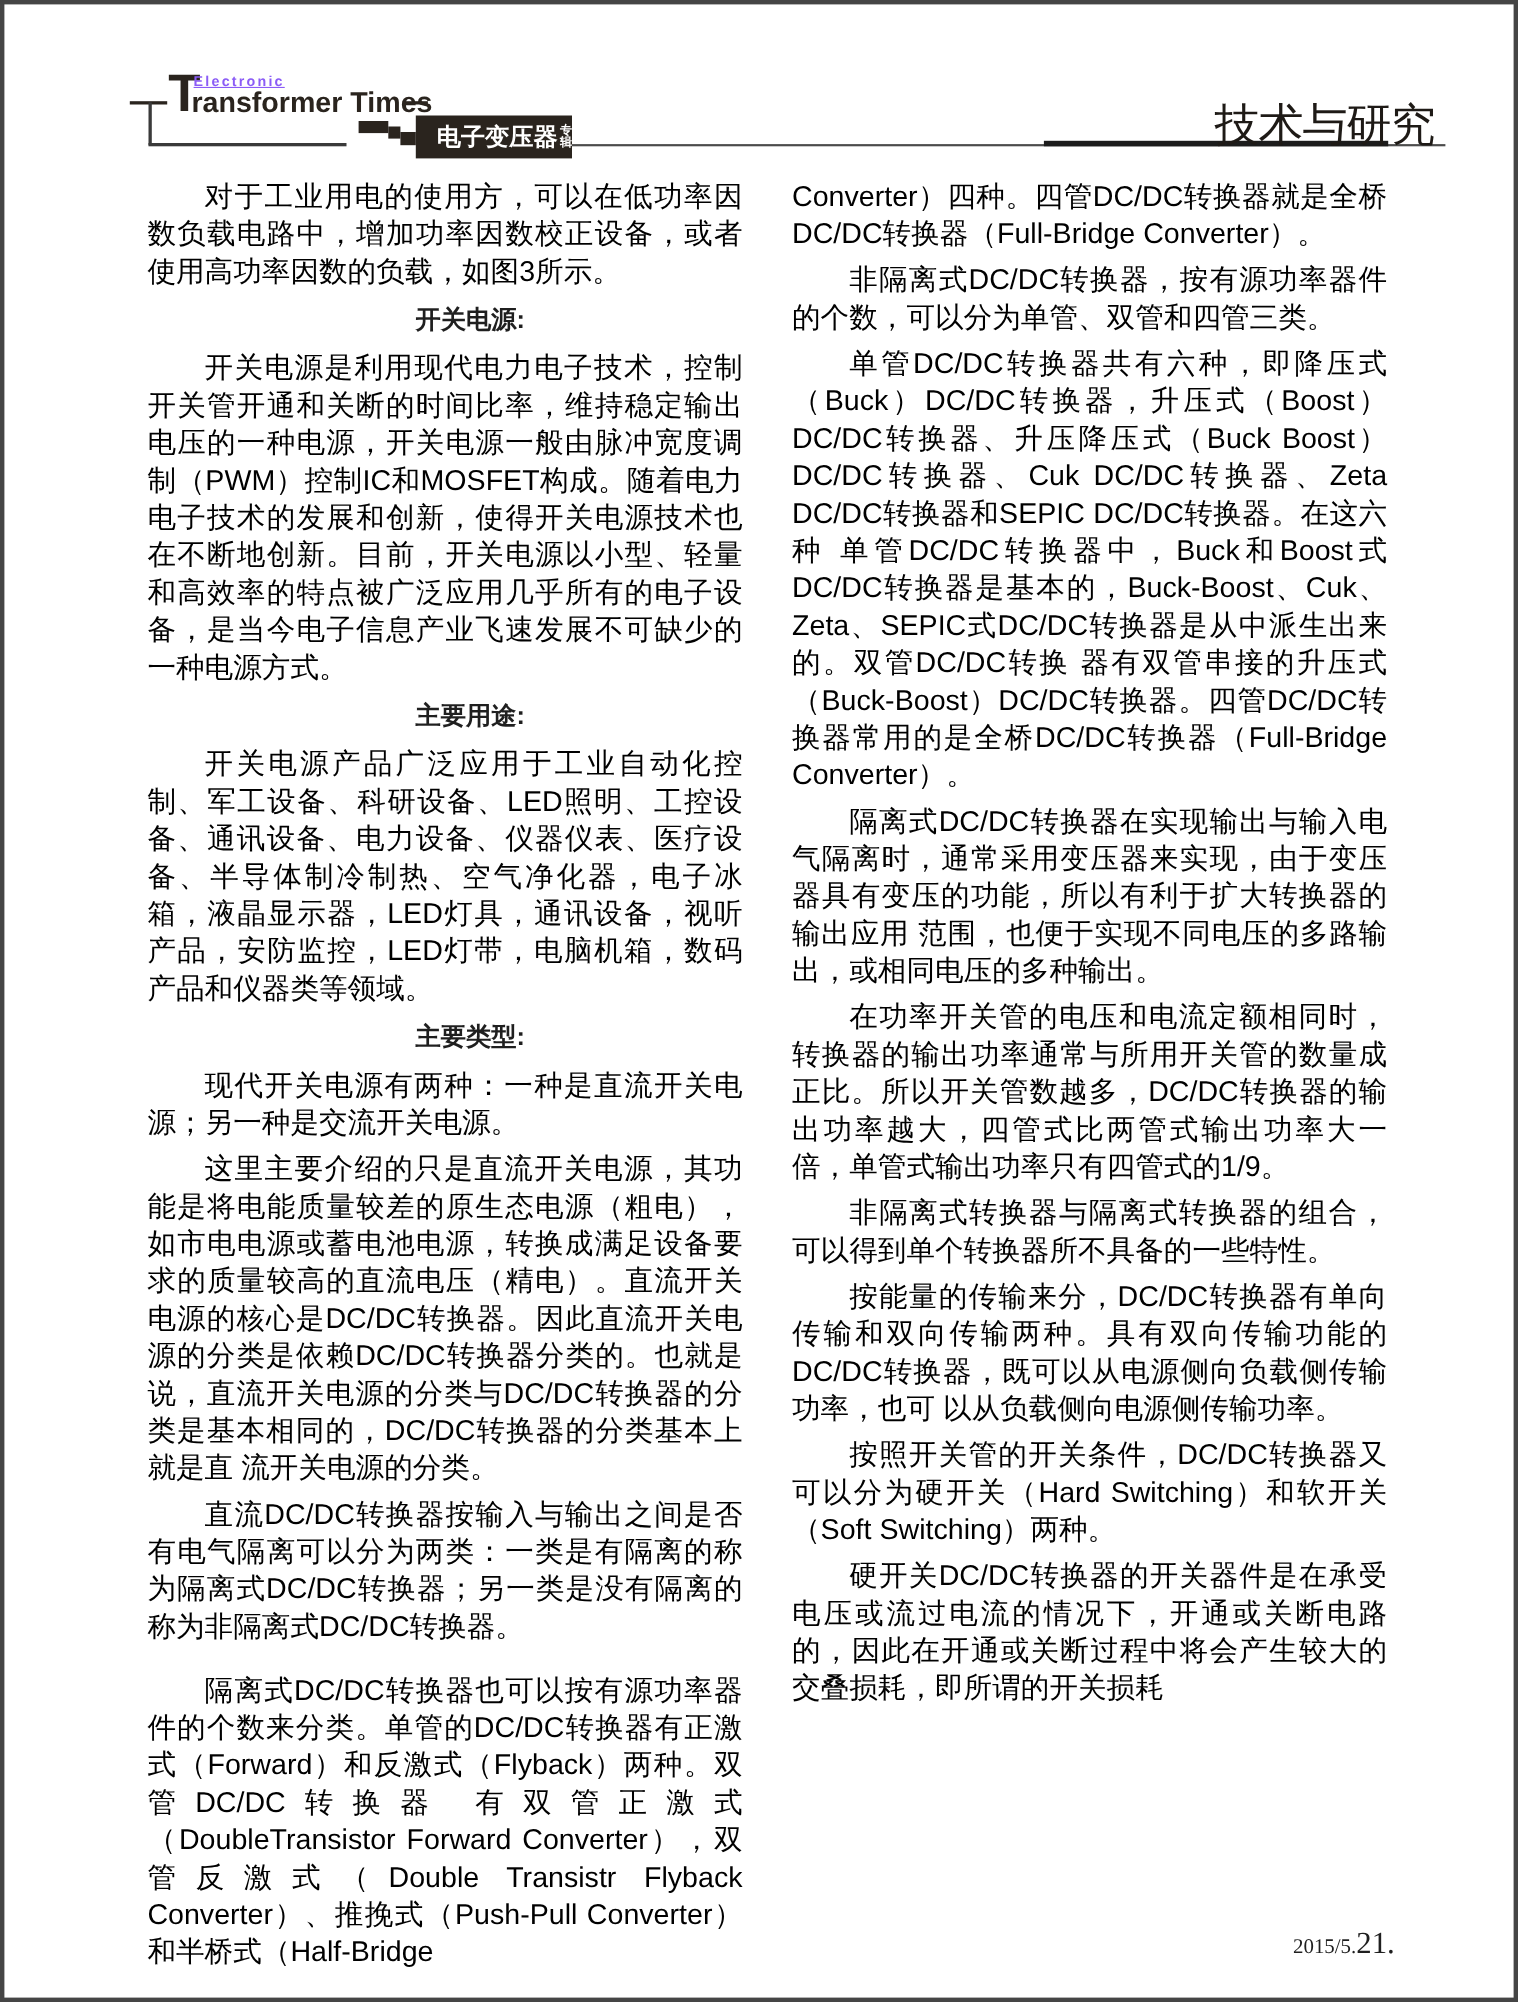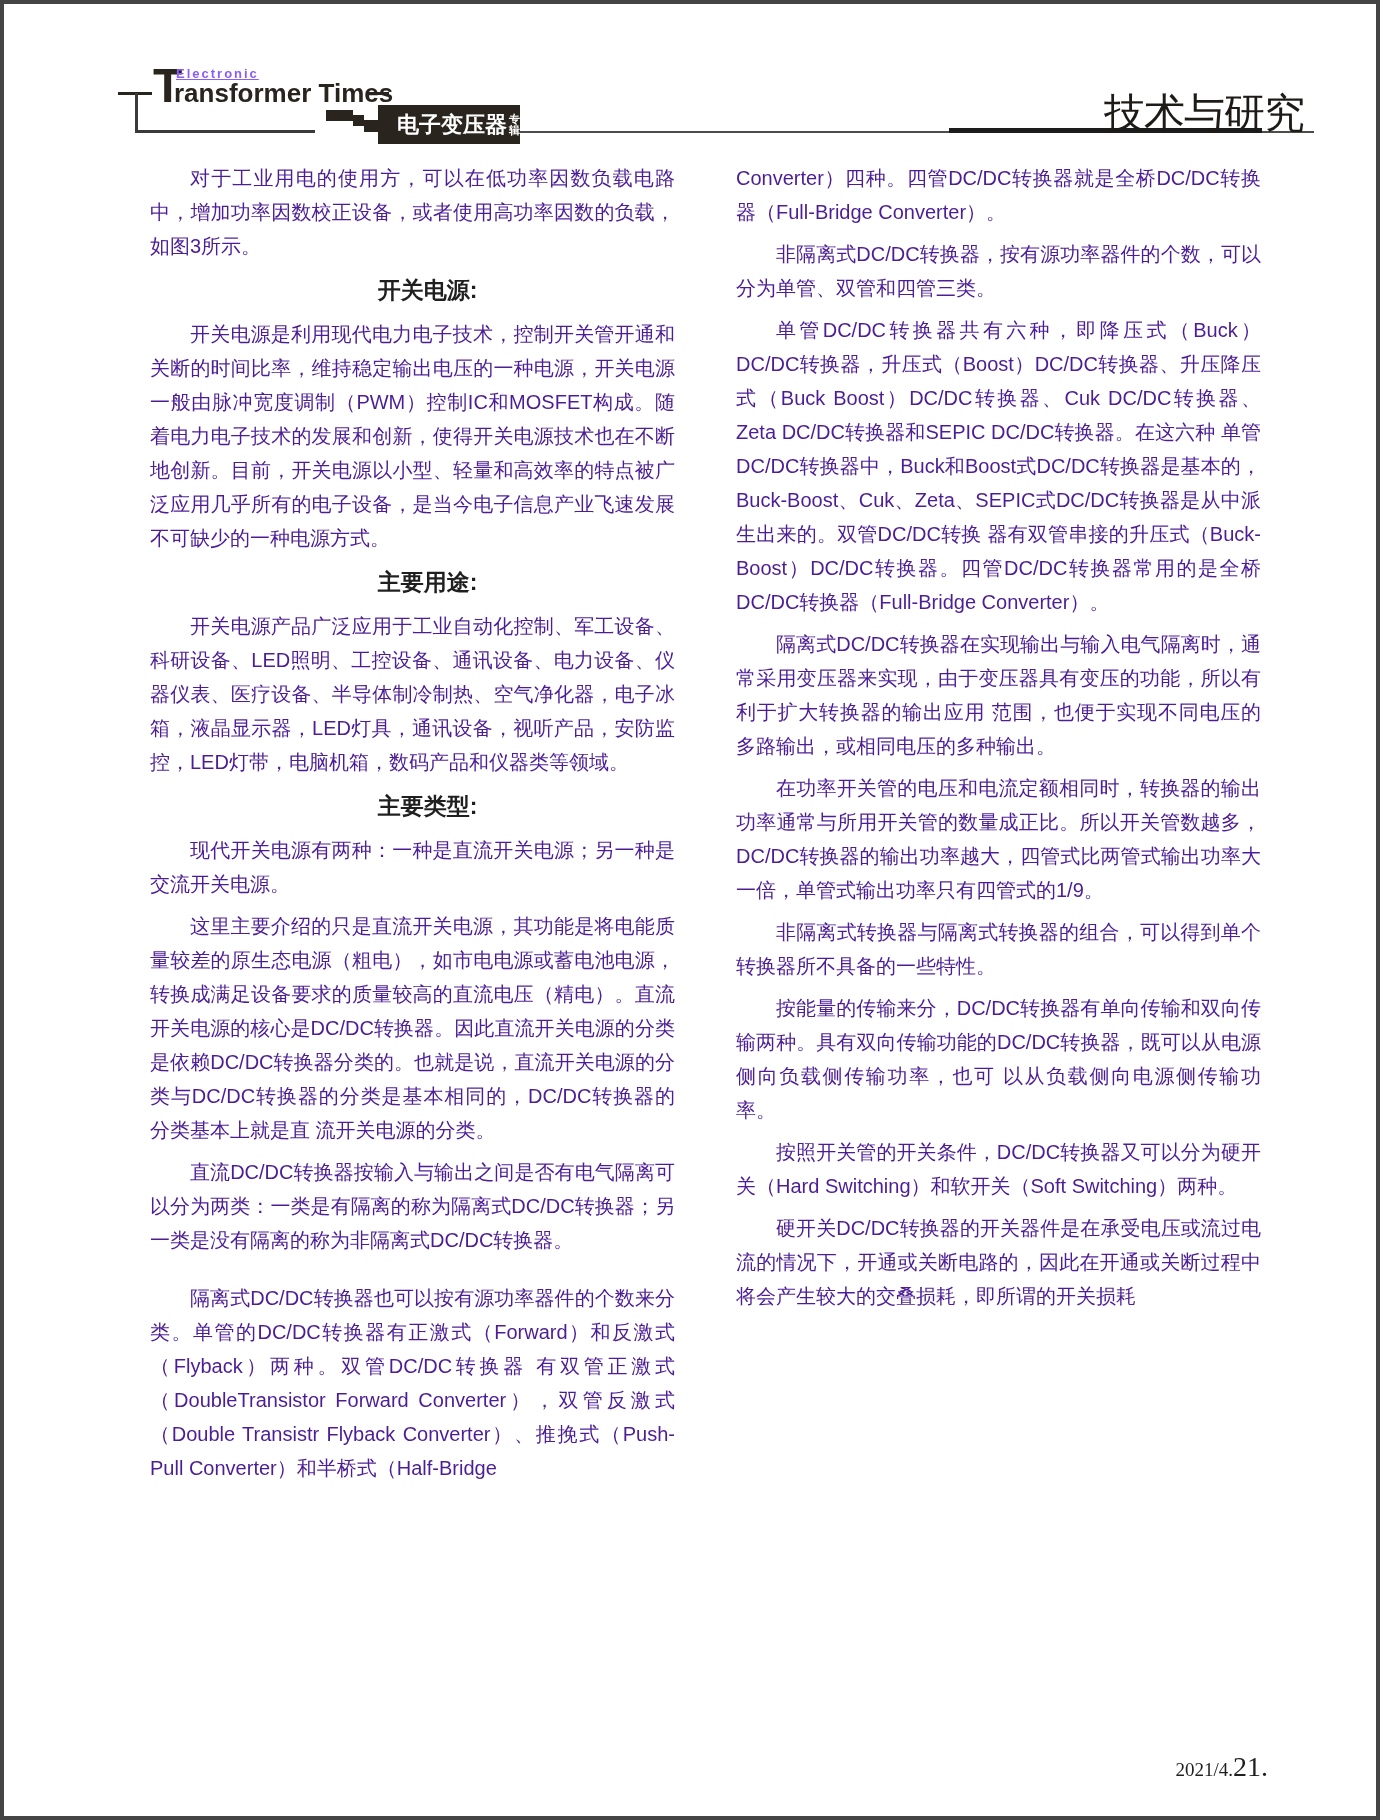--- a/index.html
+++ b/index.html
@@ -32,22 +32,22 @@
   .section-title{
     position:absolute;left:1100px;top:89px;width:160px;
     font-size:41px;font-weight:normal;letter-spacing:-1px;color:#1e1a16;
     line-height:1;white-space:nowrap;
   }
   
   .col{position:absolute;top:157px;width:541px;}
   .col-left{left:130px;}
   .col-right{left:716px;}
   .col p{
-    margin:0 0 8px 16px;font-size:20px;line-height:34px;
-    text-align:justify;text-indent:2em;color:#4c1d95;
+    margin:0 0 8px 0;font-size:26px;line-height:34px;
+    text-align:justify;text-indent:2em;color:#000000;
   }
   .col h3{
     margin:10px 0 10px 0;font-size:23px;line-height:34px;
     font-weight:bold;text-indent:2em;color:#1f1f1f;text-align:center;
   }
   .no-indent{text-indent:0 !important;}
   .extra-gap{margin-top:24px !important;}
   
   .footer{
     position:absolute;top:1733px;right:108px;
@@ -107,18 +107,18 @@
     <p>单管DC/DC转换器共有六种，即降压式（Buck）DC/DC转换器，升压式（Boost）DC/DC转换器、升压降压式（Buck Boost）DC/DC转换器、Cuk DC/DC转换器、Zeta DC/DC转换器和SEPIC DC/DC转换器。在这六种 单管DC/DC转换器中，Buck和Boost式DC/DC转换器是基本的，Buck-Boost、Cuk、Zeta、SEPIC式DC/DC转换器是从中派生出来的。双管DC/DC转换 器有双管串接的升压式（Buck-Boost）DC/DC转换器。四管DC/DC转换器常用的是全桥DC/DC转换器（Full-Bridge Converter）。</p>
     <p>隔离式DC/DC转换器在实现输出与输入电气隔离时，通常采用变压器来实现，由于变压器具有变压的功能，所以有利于扩大转换器的输出应用 范围，也便于实现不同电压的多路输出，或相同电压的多种输出。</p>
     <p>在功率开关管的电压和电流定额相同时，转换器的输出功率通常与所用开关管的数量成正比。所以开关管数越多，DC/DC转换器的输出功率越大，四管式比两管式输出功率大一倍，单管式输出功率只有四管式的1/9。</p>
     <p>非隔离式转换器与隔离式转换器的组合，可以得到单个转换器所不具备的一些特性。</p>
     <p>按能量的传输来分，DC/DC转换器有单向传输和双向传输两种。具有双向传输功能的DC/DC转换器，既可以从电源侧向负载侧传输功率，也可 以从负载侧向电源侧传输功率。</p>
     <p>按照开关管的开关条件，DC/DC转换器又可以分为硬开关（Hard Switching）和软开关（Soft Switching）两种。</p>
     <p>硬开关DC/DC转换器的开关器件是在承受电压或流过电流的情况下，开通或关断电路的，因此在开通或关断过程中将会产生较大的交叠损耗，即所谓的开关损耗</p>
   </div>
 
   <div class="footer">
-    <span class="footer-issue">2021/4.</span>
+    <span class="footer-issue">2015/5.</span>
     <span class="footer-page">21</span>
     <span class="footer-dot">.</span>
   </div>
 
 </div>
 
 </body></html>

